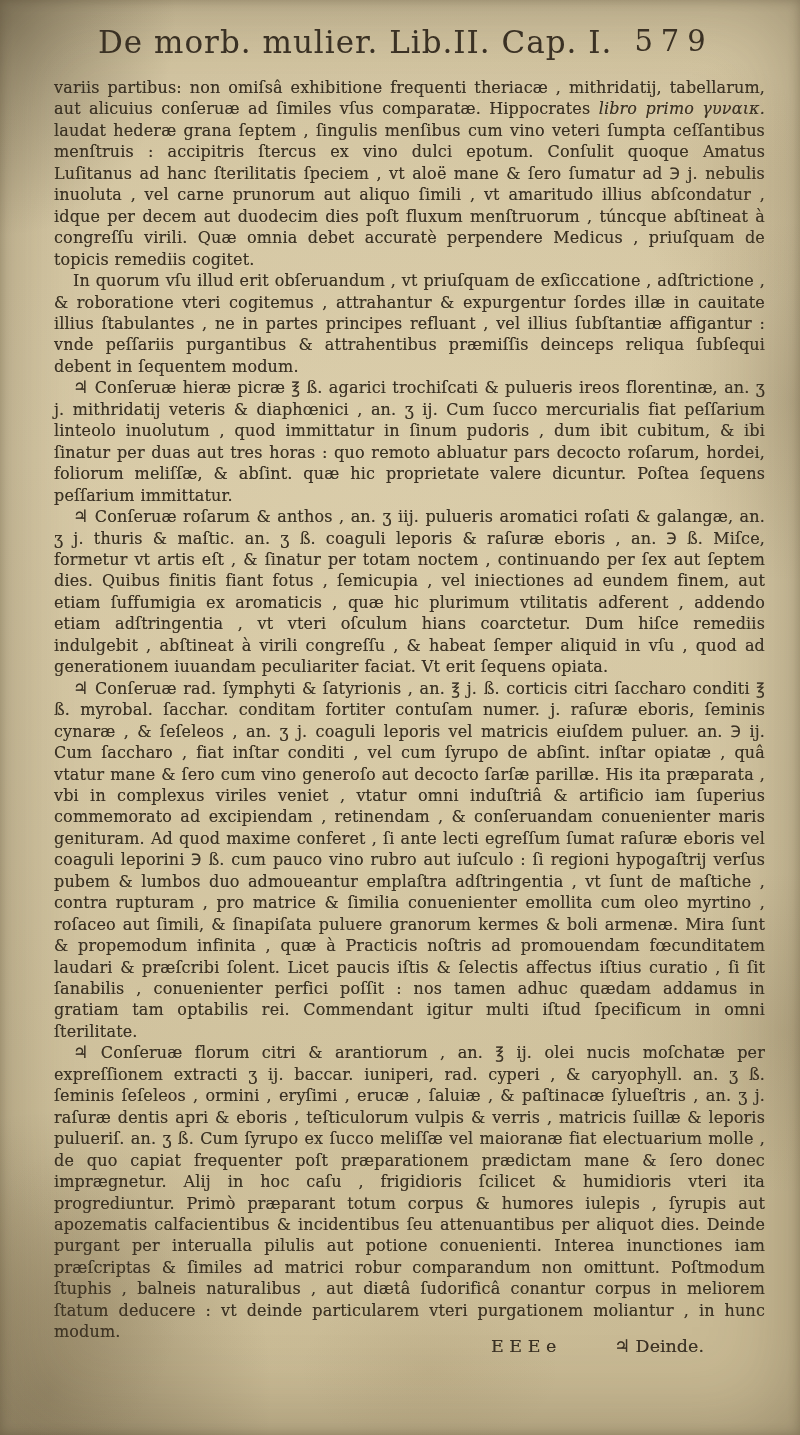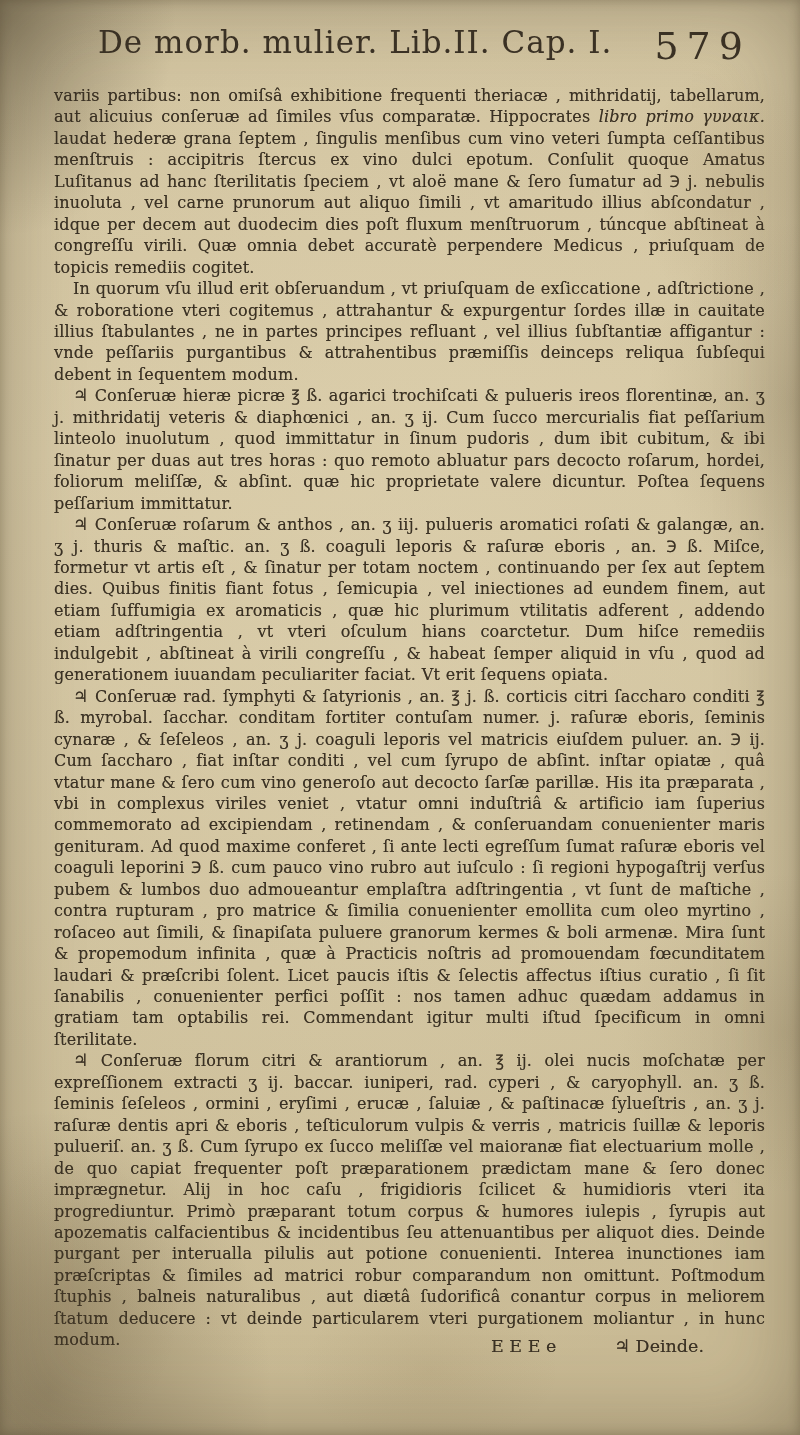--- a/index.html
+++ b/index.html
@@ -32,21 +32,21 @@
         background: radial-gradient(closest-side, rgba(110,88,50,.10), rgba(0,0,0,0)); }
 
   .header {
     display: flex; align-items: flex-start;
     padding: 24px 72px 0 98px;
   }
   .title {
     font-size: 31px; letter-spacing: 1px; white-space: nowrap;
   }
   .pagenum {
-    font-size: 38px; margin-left: 42px; letter-spacing: 8px; white-space: nowrap;
+    font-size: 29px; margin-left: 22px; letter-spacing: 8px; white-space: nowrap;
   }
 
   .textblock {
     padding: 17px 35px 0 54px;
     font-size: 16px;
     line-height: 21.45px;
     text-align: justify;
     letter-spacing: 0.15px;
     word-spacing: 0.5px;
     text-shadow: 0 0 0.5px rgba(58,47,30,.55);

